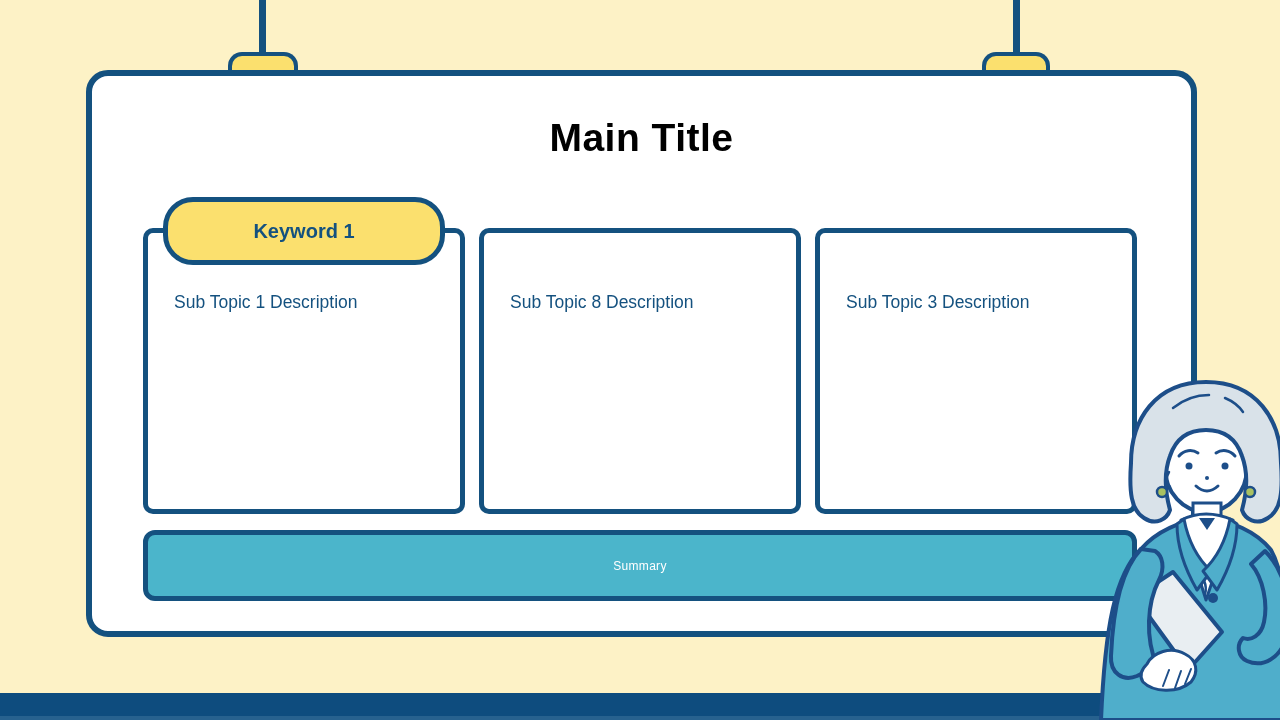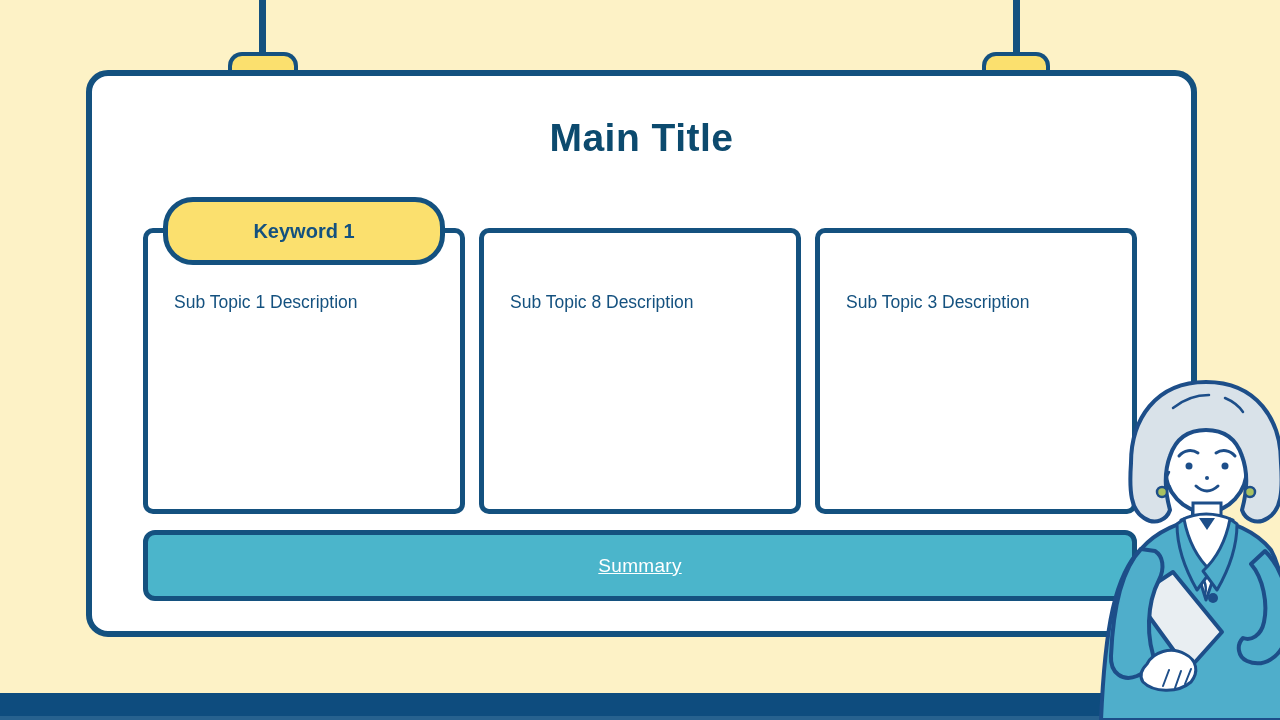--- a/index.html
+++ b/index.html
@@ -31,21 +31,21 @@
     width: 1111px; height: 567px;
     background: #FFFFFF;
     border: 6px solid #14517F;
     border-radius: 22px;
     z-index: 2;
   }
   .slide-title {
     position: absolute; top: 40px; left: 0; width: 100%;
     text-align: center;
     font-size: 39px; font-weight: 700;
-    color: #0c4a6e; letter-spacing: 0.5px;
+    color: #000000; letter-spacing: 0.5px;
   }
   .column {
     position: absolute; top: 121px;
     width: 322px; height: 317px;
   }
   .column.c0 { left: 51px; }
   .column.c1 { left: 387px; }
   .column.c2 { left: 723px; }
   .topic-box {
     position: absolute; top: 31px; left: 0;
@@ -71,21 +71,21 @@
     font-size: 20px; font-weight: 700; color: #14517F;
   }
   .summary-bar {
     position: absolute; left: 51px; top: 454px;
     width: 994px; height: 71px;
     background: #4BB5CB;
     border: 5px solid #14517F;
     border-radius: 12px;
     display: flex; align-items: center; justify-content: center;
   }
-  .summary-label { font-size: 19px; color: #FFFFFF; letter-spacing: 0.3px; text-decoration: underline; }
+  .summary-label { font-size: 12px; color: #FFFFFF; letter-spacing: 0.3px; }
   .footer-bar {
     position: absolute; left: 0; bottom: 0;
     width: 1280px; height: 27px;
     background: #0E4C7E; z-index: 4;
   }
   .footer-bar .edge {
     position: absolute; bottom: 0; left: 0; width: 100%; height: 4px;
     background: #27618E;
   }
   .presenter {

